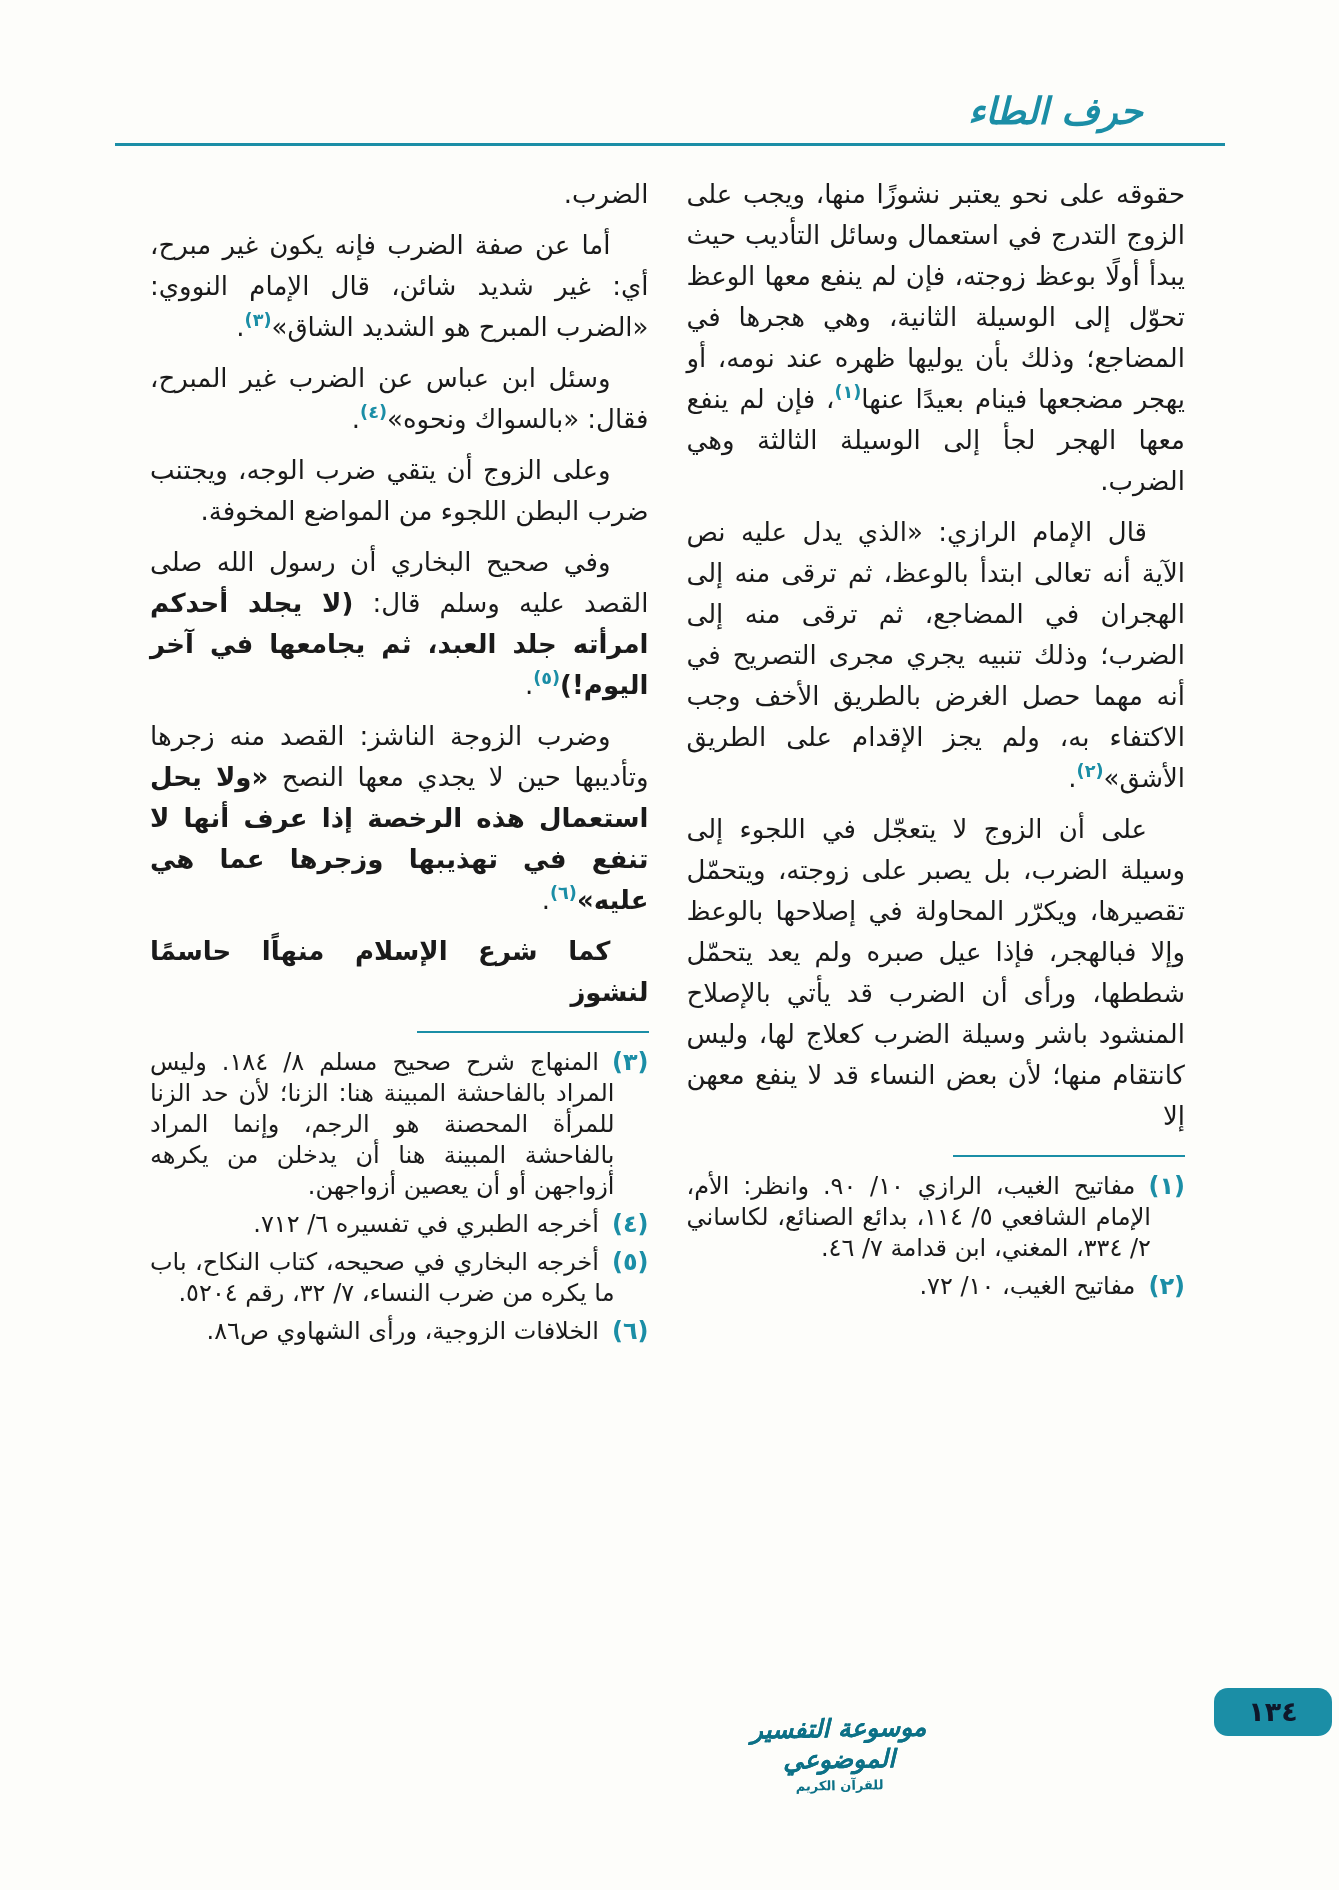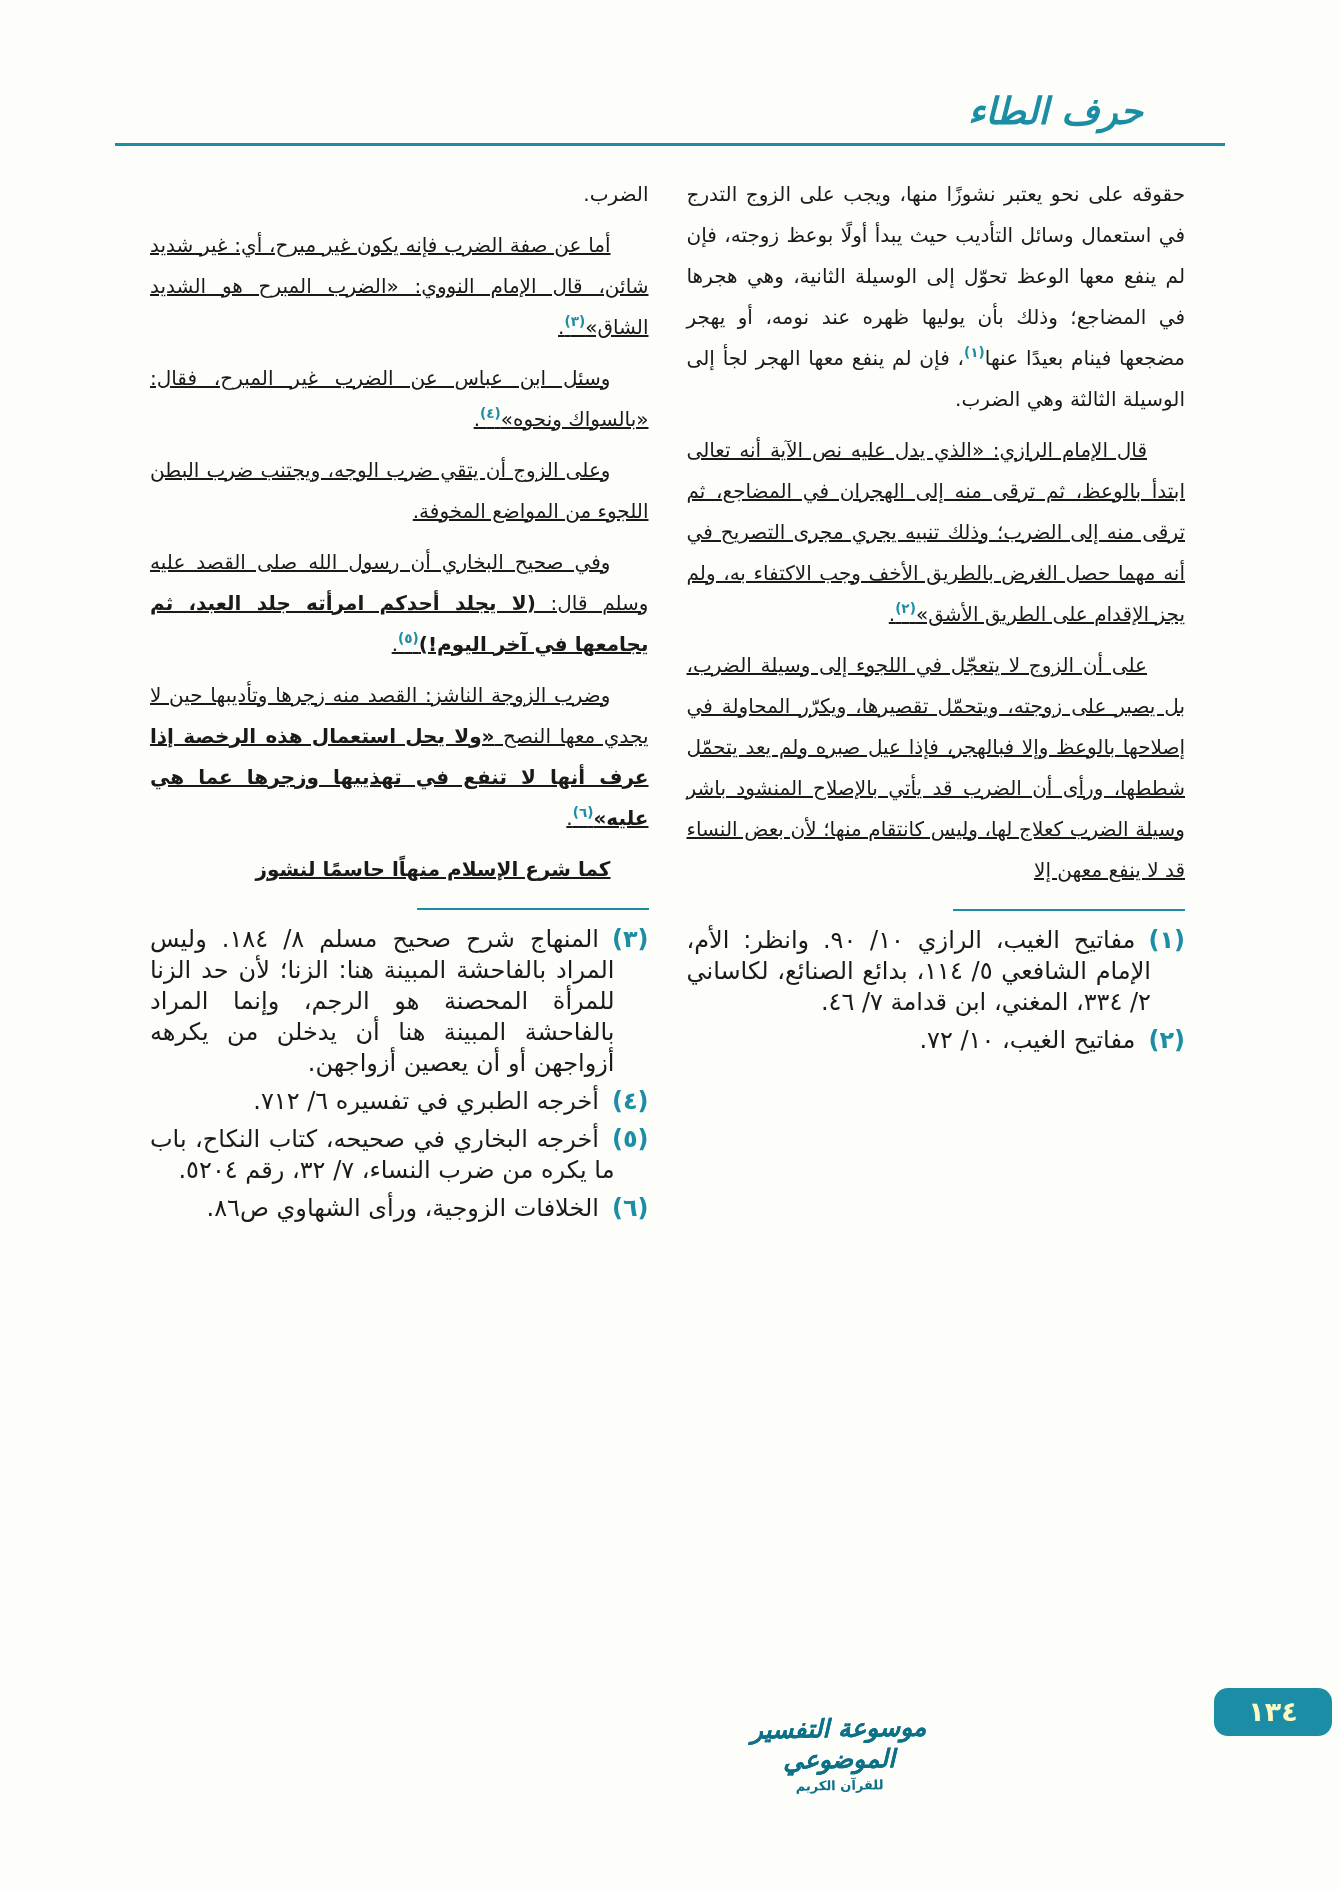--- a/index.html
+++ b/index.html
@@ -37,27 +37,27 @@
   
   .columns {
     display:flex;
     gap:38px;
     margin:28px 154px 0 150px;
     align-items:flex-start;
   }
   .col { flex:1 1 0; min-width:0; }
   .col-text p.para {
     margin:0 0 10px 0;
-    font-size:20px;
+    font-size:26px;
     line-height:41px;
     font-weight:500;
     text-align:justify;
     text-justify:inter-word;
   }
-  .col-text p.para.indent { text-indent:38px;text-decoration:underline; }
+  .col-text p.para.indent { text-indent:38px; }
   .col-text .bold { font-weight:800; }
   .fnref {
     color:var(--accent);
     font-size:0.68em;
     vertical-align:super;
     font-weight:bold;
     line-height:0;
   }
   
   .fn-rule {
@@ -77,21 +77,21 @@
     font-weight:bold;
     margin-left:13px;
     white-space:nowrap;
   }
   
   .page-number {
     position:absolute;
     right:7px; bottom:154px;
     width:118px; height:48px;
     background:var(--accent);
-    color:#fef9c3;
+    color:#0f172a;
     border-radius:14px;
     font-size:27px;
     font-weight:bold;
     text-align:center;
     line-height:48px;
   }
   .emblem {
     position:absolute;
     right:380px; bottom:98px;
     width:240px;

